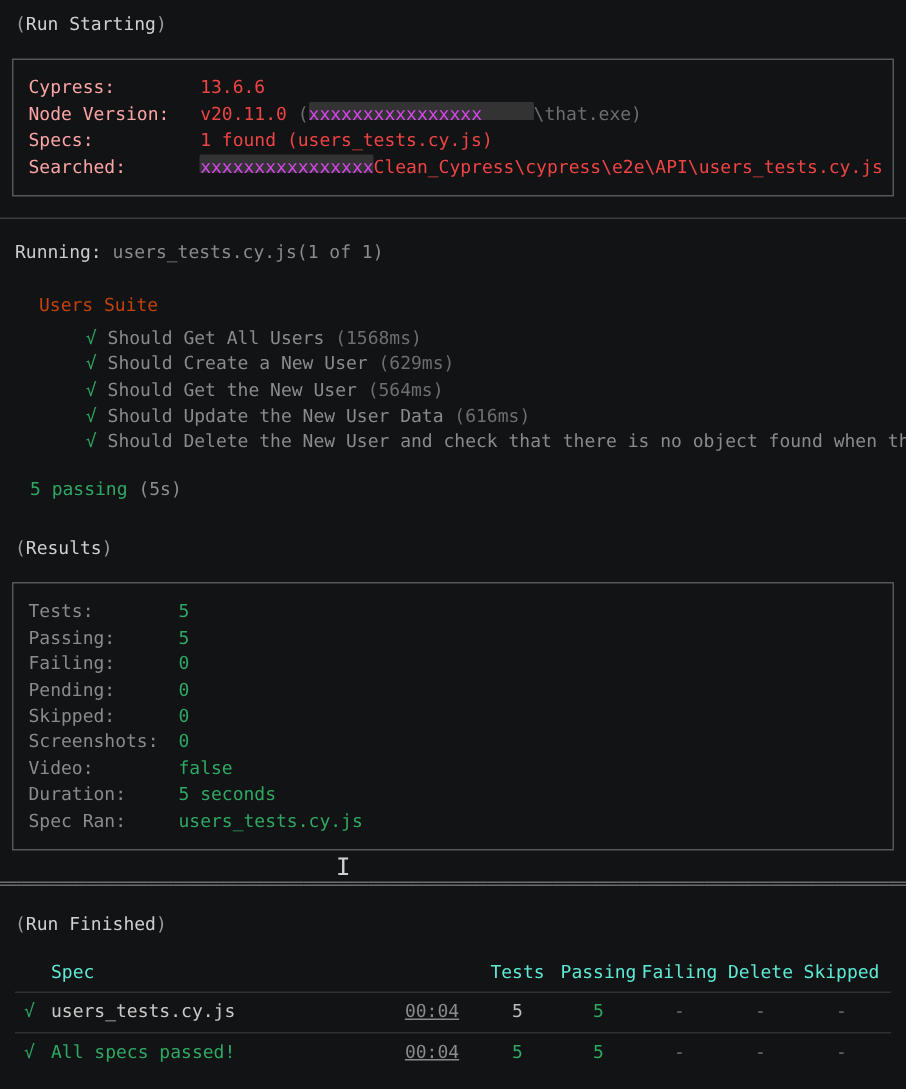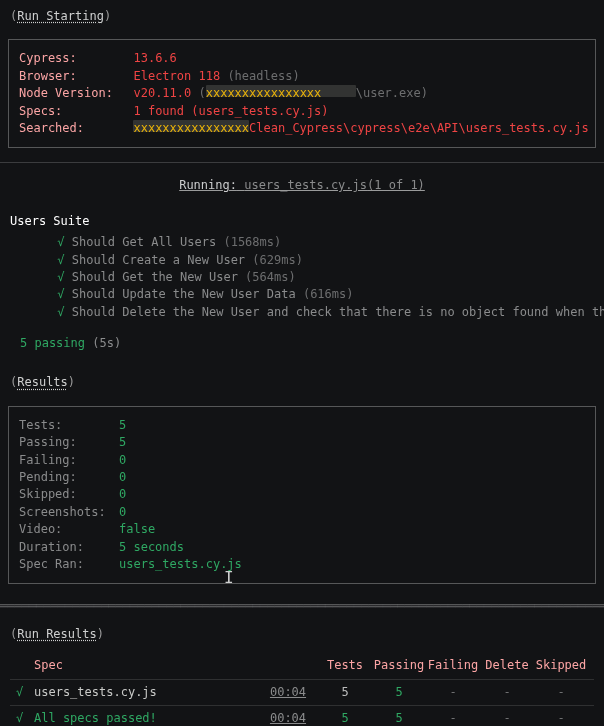--- a/index.html
+++ b/index.html
@@ -1,64 +1,63 @@
 <!DOCTYPE html>
 <html><head>
 <meta charset="utf-8">
 <style>
   html,body{margin:0;padding:0;background:#121315;color:#b9babb;font-family:Consolas,Menlo,monospace;font-size:12px;line-height:1.45;}
   body{width:604px;height:726px;overflow:hidden;}
   .pad{padding:8px 10px;}
   .hdr{color:#cfd0d0;}
-  .hdr .underline{text-decoration:underline;text-decoration-style:dotted;text-underline-offset:2px;}
+  .hdr .underline{text-decoration-style:dotted;text-underline-offset:2px;}
   .paren{color:#999;}
   .box{border:1px solid #565758;margin:6px 8px 10px 8px;padding:10px 10px;}
   .row{display:flex;gap:0;white-space:pre;}
   .label{color:#fca5a5;min-width:100px;}
   .val{color:#ef4444;}
-  .redact{display:inline-block;background:#323332;color:#eab308;height:12px;vertical-align:middle;border-radius:1px;}
+  .redact{display:inline-block;background:#323332;color:#d946ef;height:12px;vertical-align:middle;border-radius:1px;}
   .hr{border:0;border-top:1px solid #3b3c3e;margin:14px 0;}
-  .running-line{display:flex;justify-content:center;padding:0 10px;color:#9a9b9b;text-decoration:underline;}
+  .running-line{display:flex;justify-content:flex-start;padding:0 10px;color:#9a9b9b;}
   .running-lbl{color:#cbcccd;}
-  .suite-title{color:#ffffff;padding:18px 10px 4px 10px;}
+  .suite-title{color:#c2410c;padding:18px 10px 4px 10px;margin-left:16px;}
   .test{padding:0 10px;white-space:pre;margin-left:40px;}
   .check{color:#2fa863;}
   .tname{color:#8a8b8c;}
   .dur{color:#6d6e6f;}
   .passing-line{padding:14px 20px;}
   .passing-n{color:#2fa863;}
   .passing-t{color:#8c8d8e;}
   .results-box .r-row{display:flex;white-space:pre;}
   .r-label{color:#8a8b8c;min-width:100px;}
   .r-green{color:#2fa863;}
   .double-rule{letter-spacing:0;color:#6a6b6c;white-space:pre;overflow:hidden;margin:14px 0 10px 0;font-family:inherit;padding:0;}
   .finished-hdr{padding:0 10px 10px 10px;}
   .table{padding:0 10px;}
-  .thead{display:flex;color:#fca5a5;padding:4px 6px;}
+  .thead{display:flex;color:#5eead4;padding:4px 6px;}
   .trow{display:flex;align-items:center;padding:4px 6px;border-top:1px solid #2f3031;}
   .final-row{border-top:1px solid #2f3031;color:#2fa863;}
   .col-spec{flex:1;min-width:0;text-align:left;}
   .col-time{width:60px;text-align:center;color:#8a8b8c;text-decoration:underline;}
   .col{width:54px;text-align:center;}
   .col-tests{color:#bdbebe;}
   .col-pass{color:#2fa863;}
   .dash{color:#6f7071;}
   .cursor{position:absolute;left:224px;top:566px;color:#cfd0d0;font-size:16px;}
 </style>
 </head>
 <body>
 
 <div class="pad hdr">
   <span class="paren">(</span><span class="underline">Run Starting</span><span class="paren">)</span>
 </div>
 
 <div class="box">
   <div class="row"><span class="label">Cypress:</span><span>  </span><span class="val">13.6.6</span></div>
-  <div class="row"><span class="label">Browser:</span><span>  </span><span class="val">Electron 118</span><span> </span><span class="dur">(headless)</span></div>
-  <div class="row"><span class="label">Node Version:</span><span>  </span><span class="val">v20.11.0</span><span> </span><span class="dur">(</span><span class="redact" style="width:150px">xxxxxxxxxxxxxxxx</span><span class="dur">\user.exe)</span></div>
+  <div class="row"><span class="label">Node Version:</span><span>  </span><span class="val">v20.11.0</span><span> </span><span class="dur">(</span><span class="redact" style="width:150px">xxxxxxxxxxxxxxxx</span><span class="dur">\that.exe)</span></div>
   <div class="row"><span class="label">Specs:</span><span>  </span><span class="val">1 found (users_tests.cy.js)</span></div>
   <div class="row"><span class="label">Searched:</span><span>  </span><span class="redact" style="width:124px">xxxxxxxxxxxxxxxx</span><span class="val">Clean_Cypress\cypress\e2e\API\users_tests.cy.js</span></div>
 </div>
 
 <hr class="hr">
 
 <div class="running-line">
   <span><span class="running-lbl">Running:</span><span>  </span><span class="tname">users_tests.cy.js</span></span>
   <span class="tname">(1 of 1)</span>
 </div>
@@ -85,21 +84,21 @@
   <div class="r-row"><span class="r-label">Skipped:</span><span class="r-green">0</span></div>
   <div class="r-row"><span class="r-label">Screenshots:</span><span class="r-green">0</span></div>
   <div class="r-row"><span class="r-label">Video:</span><span class="r-green">false</span></div>
   <div class="r-row"><span class="r-label">Duration:</span><span class="r-green">5 seconds</span></div>
   <div class="r-row"><span class="r-label">Spec Ran:</span><span class="r-green">users_tests.cy.js</span></div>
 </div>
 
 <div class="double-rule">══════════════════════════════════════════════════════════════════════════════════════════════════════</div>
 
 <div class="finished-hdr hdr">
-  <span class="paren">(</span><span class="underline">Run Results</span><span class="paren">)</span>
+  <span class="paren">(</span><span class="underline">Run Finished</span><span class="paren">)</span>
 </div>
 
 <div class="table">
   <div class="thead">
     <span class="col-spec" style="padding-left:18px">Spec</span>
     <span class="col">Tests</span>
     <span class="col">Passing</span>
     <span class="col">Failing</span>
     <span class="col">Delete</span>
     <span class="col">Skipped</span>

